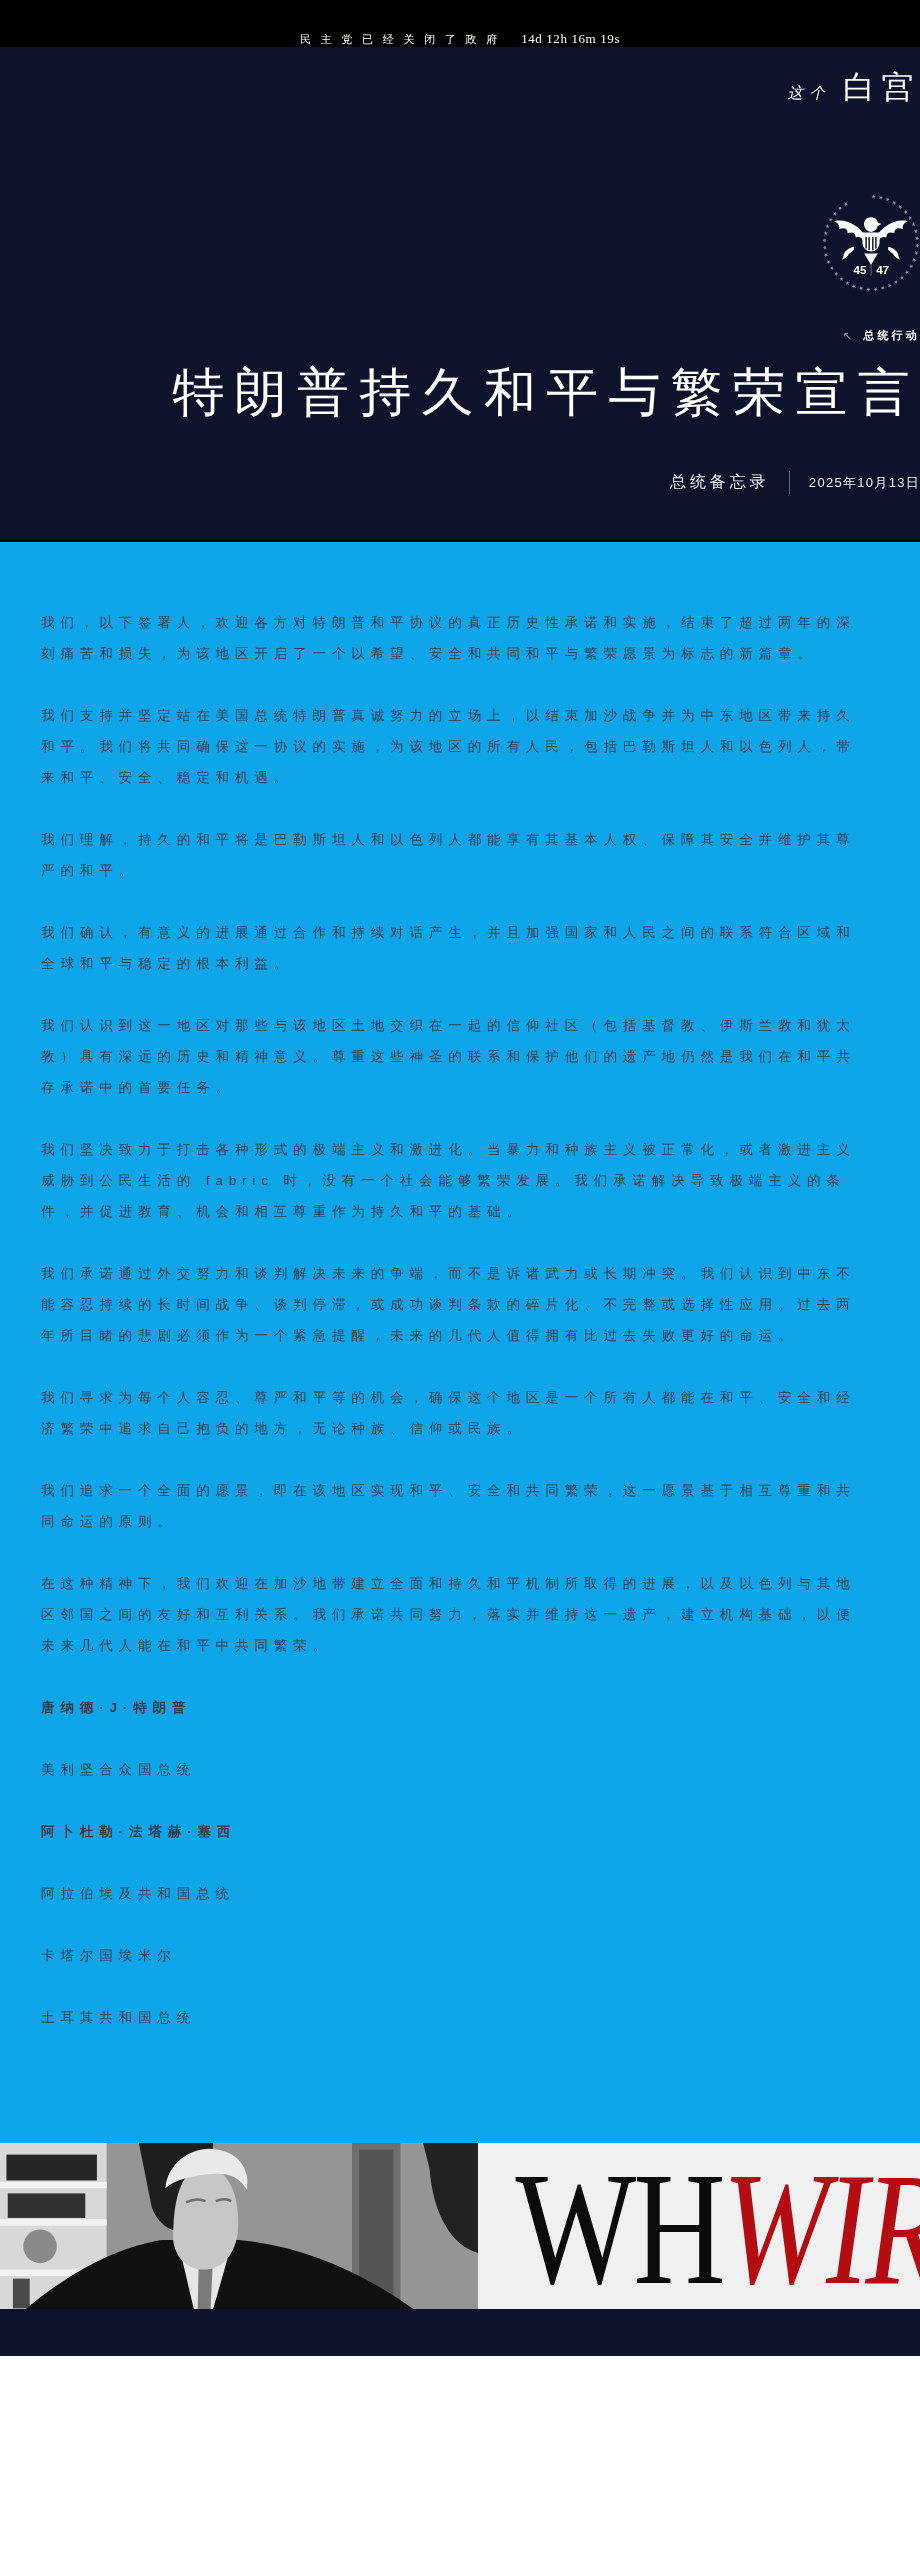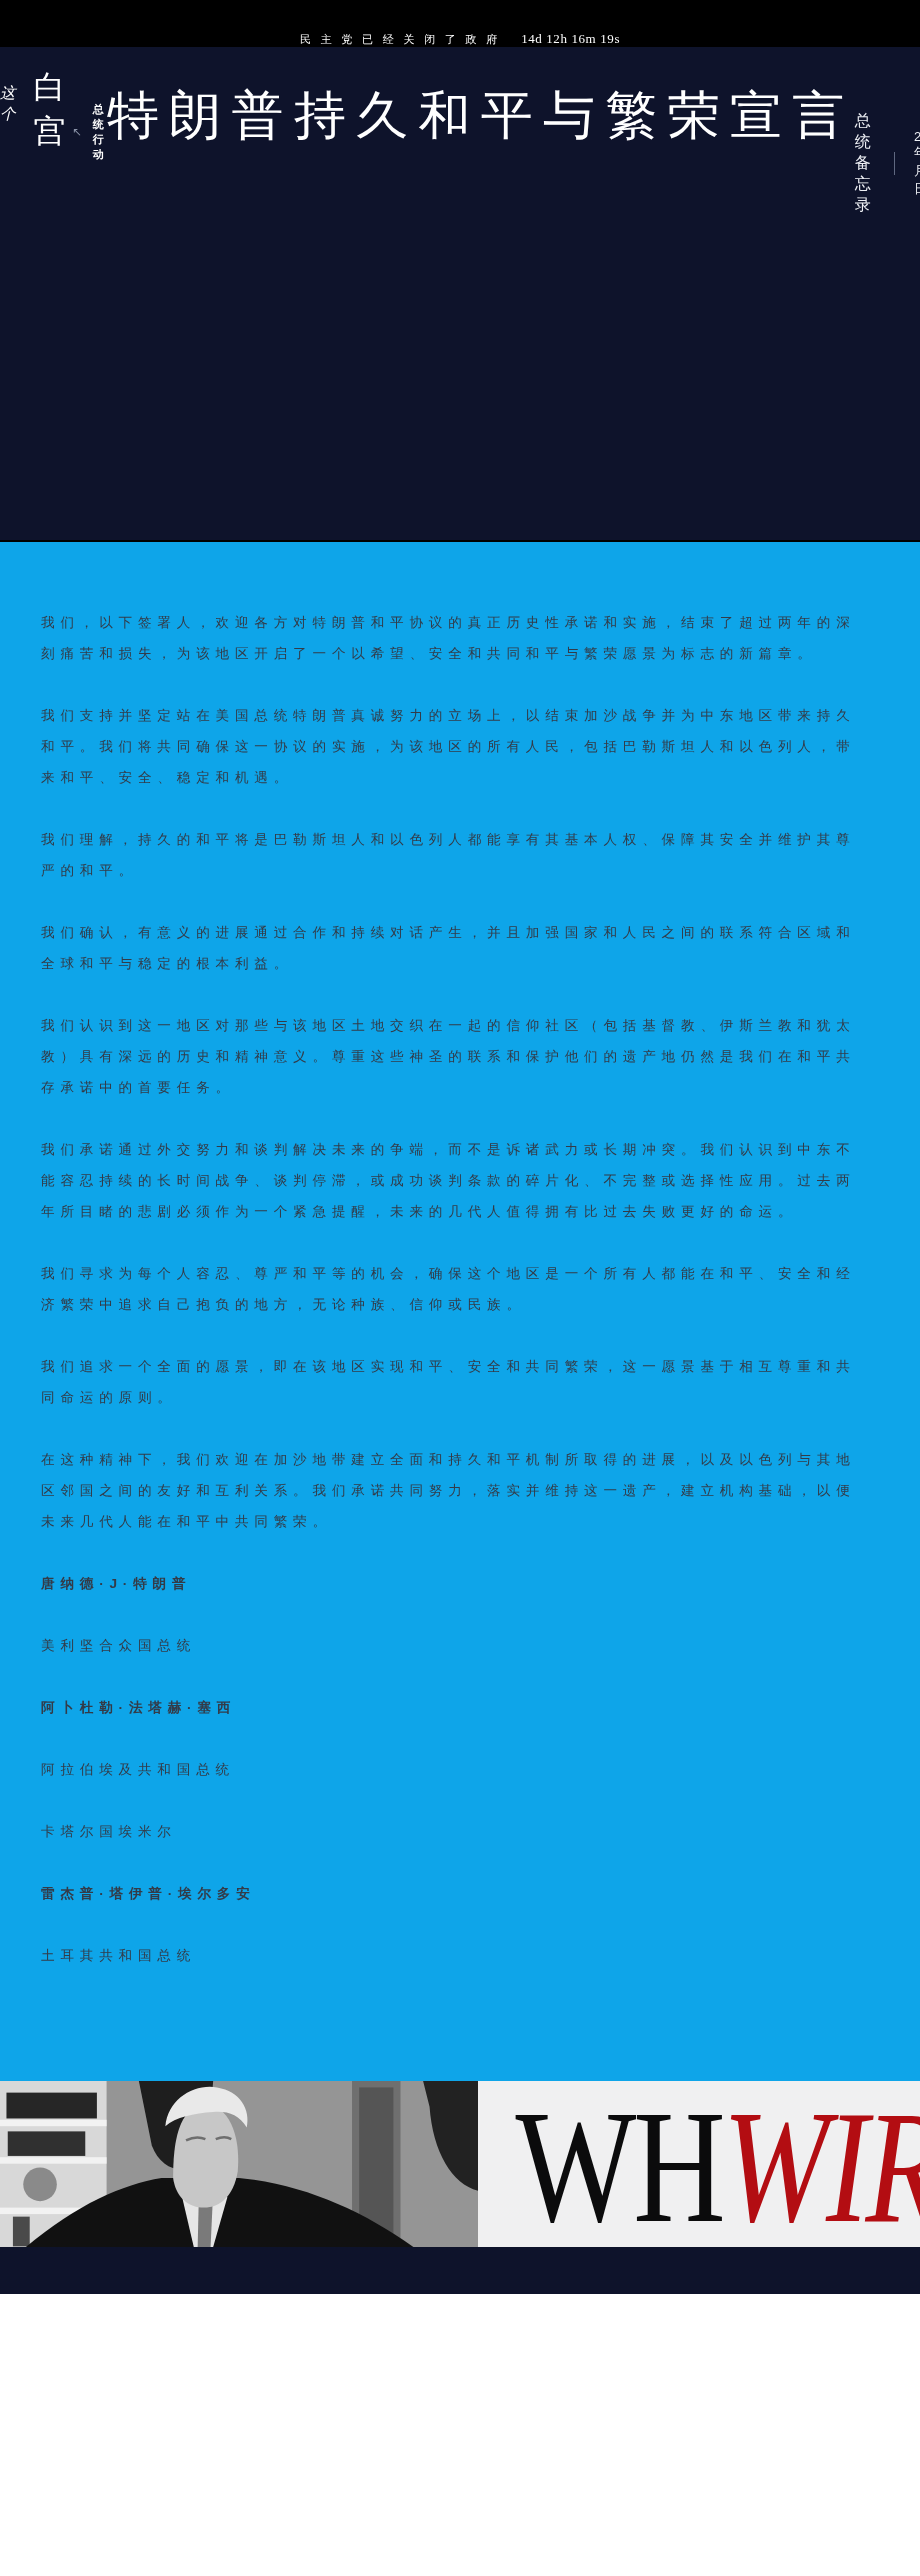--- a/index.html
+++ b/index.html
@@ -17,21 +17,21 @@
     font-family:"Liberation Serif","DejaVu Serif",serif;
     cursor:pointer;
   }
   .banner-msg { font-size:11px; letter-spacing:9.7px; }
   .banner-count { font-size:13px; margin-left:14.2px; letter-spacing:0.6px; }
 
   
   .hero {
     height:495px; background:#0e132b; color:#ffffff;
     border-bottom:2.6px solid #000000;
-    display:flex; flex-direction:row; align-items:flex-start;
+    display:flex; flex-direction:column; align-items:flex-end;
     padding-top:19.4px;
   }
   .wordmark {
     display:flex; align-items:baseline; gap:11.6px; height:45px;
     font-family:"Liberation Serif","DejaVu Serif",serif; cursor:pointer;
   }
   .brand-prefix { font-size:15.5px; font-style:italic; letter-spacing:6.5px; }
   .brand-name   { font-size:32px; letter-spacing:6.5px; }
 
   .seal { width:98px; height:98px; margin-top:83px; }
@@ -150,31 +150,31 @@
     <span class="meta-date">2025年10月13日</span>
   </div>
 </div>
 
 <div class="article">
   <p>我们，以下签署人，欢迎各方对特朗普和平协议的真正历史性承诺和实施，结束了超过两年的深刻痛苦和损失，为该地区开启了一个以希望、安全和共同和平与繁荣愿景为标志的新篇章。</p>
   <p>我们支持并坚定站在美国总统特朗普真诚努力的立场上，以结束加沙战争并为中东地区带来持久和平。我们将共同确保这一协议的实施，为该地区的所有人民，包括巴勒斯坦人和以色列人，带来和平、安全、稳定和机遇。</p>
   <p>我们理解，持久的和平将是巴勒斯坦人和以色列人都能享有其基本人权、保障其安全并维护其尊严的和平。</p>
   <p>我们确认，有意义的进展通过合作和持续对话产生，并且加强国家和人民之间的联系符合区域和全球和平与稳定的根本利益。</p>
   <p>我们认识到这一地区对那些与该地区土地交织在一起的信仰社区（包括基督教、伊斯兰教和犹太教）具有深远的历史和精神意义。尊重这些神圣的联系和保护他们的遗产地仍然是我们在和平共存承诺中的首要任务。</p>
+  <p>我们坚决致力于打击各种形式的极端主义和激进化。当暴力和种族主义被正常化，或者激进主义威胁到公民生活的 fabric 时，没有一个社会能够繁荣发展。我们承诺解决导致极端主义的条件，并促进教育、机会和相互尊重作为持久和平的基础。</p>
   <p>我们承诺通过外交努力和谈判解决未来的争端，而不是诉诸武力或长期冲突。我们认识到中东不能容忍持续的长时间战争、谈判停滞，或成功谈判条款的碎片化、不完整或选择性应用。过去两年所目睹的悲剧必须作为一个紧急提醒，未来的几代人值得拥有比过去失败更好的命运。</p>
   <p>我们寻求为每个人容忍、尊严和平等的机会，确保这个地区是一个所有人都能在和平、安全和经济繁荣中追求自己抱负的地方，无论种族、信仰或民族。</p>
   <p>我们追求一个全面的愿景，即在该地区实现和平、安全和共同繁荣，这一愿景基于相互尊重和共同命运的原则。</p>
   <p>在这种精神下，我们欢迎在加沙地带建立全面和持久和平机制所取得的进展，以及以色列与其地区邻国之间的友好和互利关系。我们承诺共同努力，落实并维持这一遗产，建立机构基础，以便未来几代人能在和平中共同繁荣。</p>
 
   <p class="sig-name">唐纳德·J·特朗普</p>
   <p class="sig-title">美利坚合众国总统</p>
   <p class="sig-name">阿卜杜勒·法塔赫·塞西</p>
   <p class="sig-title">阿拉伯埃及共和国总统</p>
   <p class="sig-title">卡塔尔国埃米尔</p>
-  <p class="sig-name">雷杰普·塔伊普·埃尔多安</p>
   <p class="sig-title">土耳其共和国总统</p>
 </div>
 
 <div class="wire-card">
   <div class="wire-photo">
     <svg viewBox="0 0 740 257" preserveAspectRatio="xMidYMid slice" aria-hidden="true">
 
       <rect x="0" y="0" width="740" height="257" fill="#8f8f8f"></rect>
       <rect x="0" y="0" width="740" height="257" fill="#9b9b9b" opacity="0.5"></rect>
 

